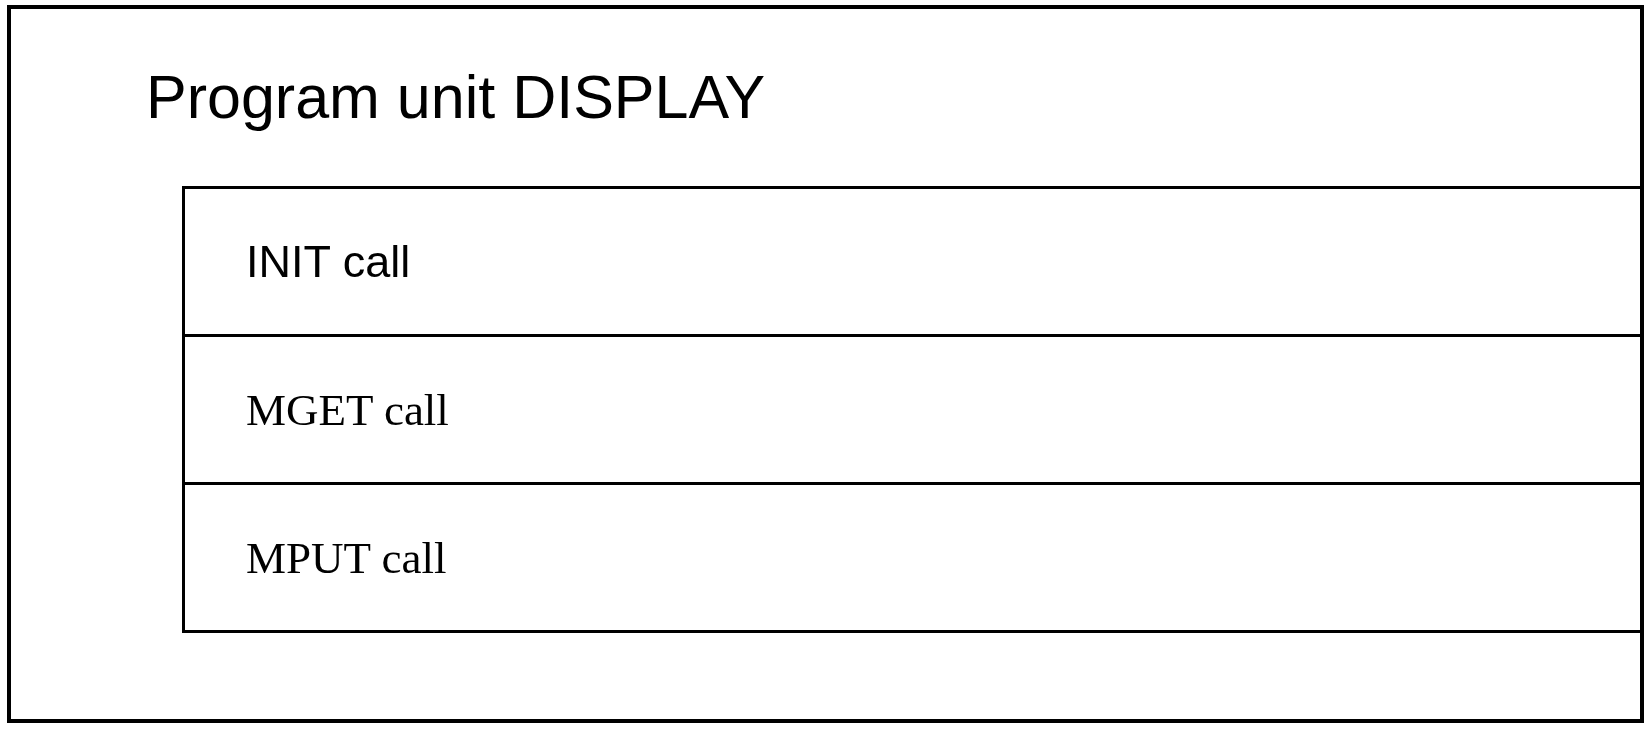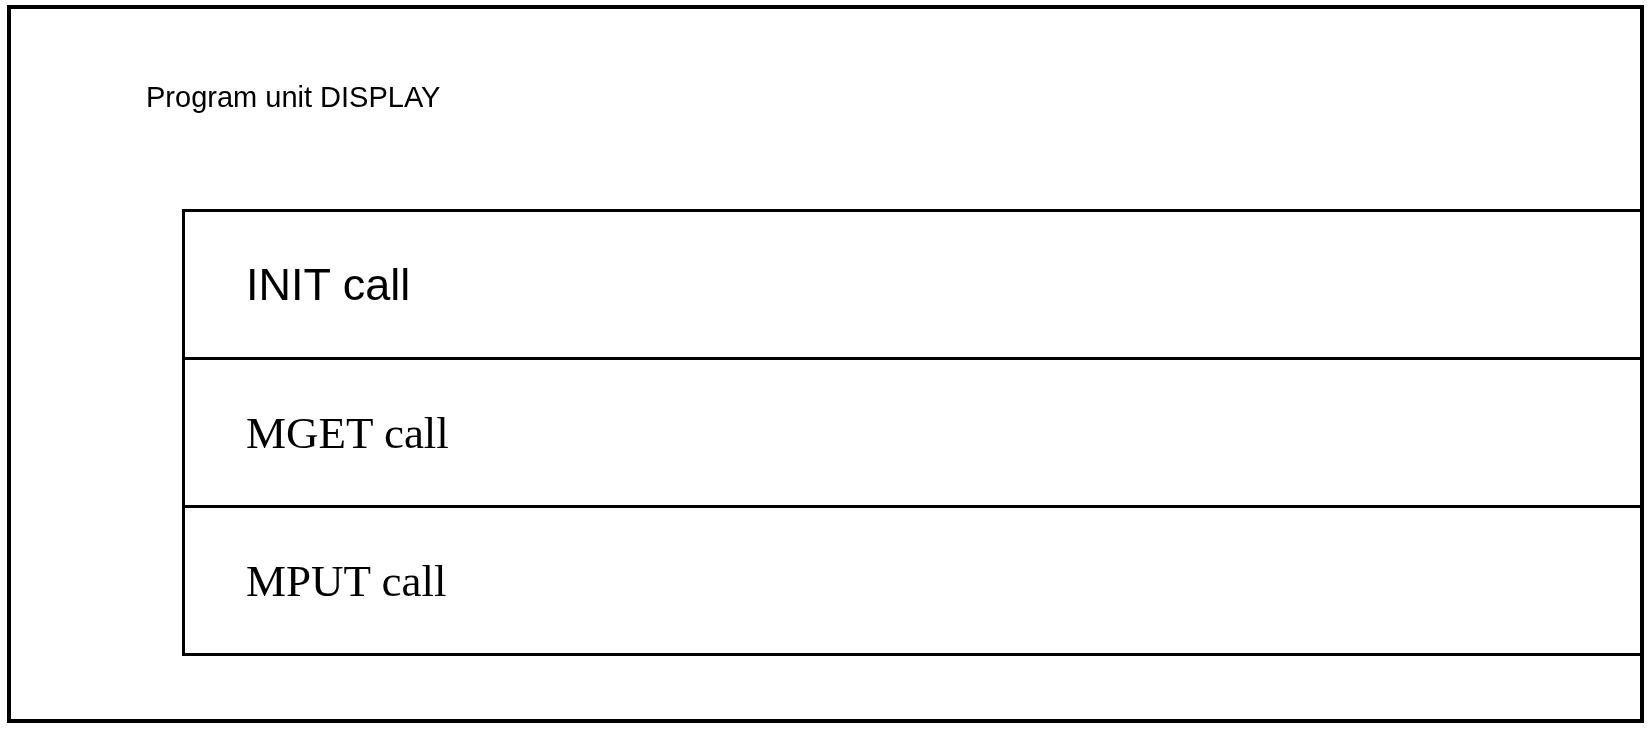--- a/index.html
+++ b/index.html
@@ -21,38 +21,37 @@
     width: 1637px;
     height: 718px;
     border: 4px solid #000000;
     box-sizing: border-box;
     background: #ffffff;
   }
   .program-title {
     position: absolute;
     left: 135px;
     top: 62px;
-    font-size: 29px;
+    font-size: 61px;
     line-height: 52px;
     color: #000000;
     white-space: nowrap;
   }
   .call-box {
     position: absolute;
     left: 171px;
     top: 177px;
     right: 0;
     height: 447px;
     border: 3px solid #000000;
     border-right: none;
     box-sizing: border-box;
     display: flex;
     flex-direction: column;
     background: #ffffff;
-    margin-top: 23px;
   }
   .call-row {
     flex: 1 1 0;
     display: flex;
     align-items: center;
     padding-left: 61px;
     box-sizing: border-box;
   }
   .call-row + .call-row {
     border-top: 3px solid #000000;

